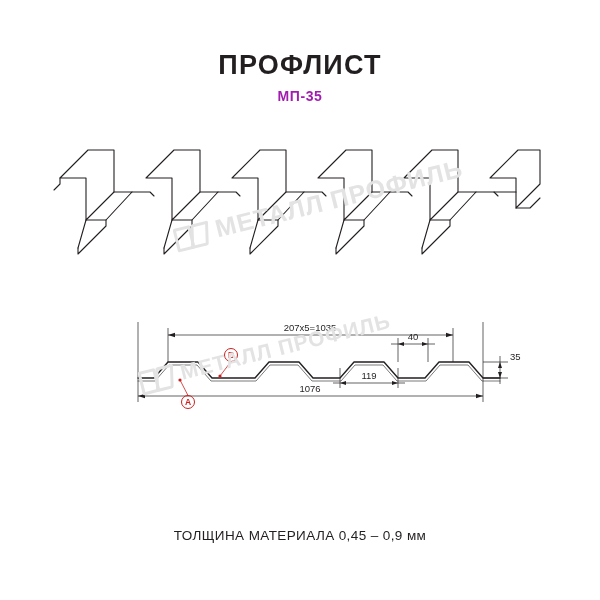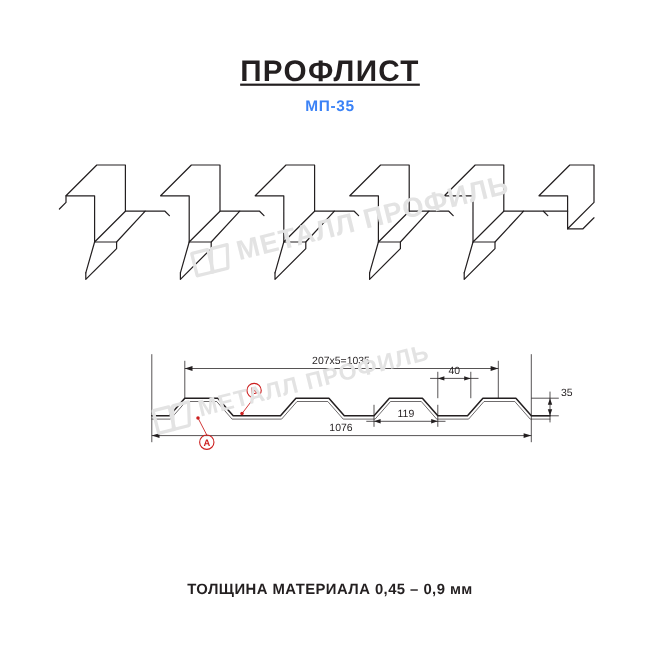--- a/index.html
+++ b/index.html
@@ -23,41 +23,40 @@
   .title {
     position: absolute;
     top: 50px;
     left: 0;
     width: 600px;
     text-align: center;
     font-size: 27px;
     font-weight: bold;
     letter-spacing: 1.2px;
     color: #231f20;
-    text-decoration: underline;
   }
   .subtitle {
     position: absolute;
     top: 88px;
     left: 0;
     width: 600px;
     text-align: center;
     font-size: 14px;
     font-weight: bold;
     letter-spacing: 0.6px;
-    color: #3b82f6;
+    color: #a21caf;
   }
   .footer {
     position: absolute;
     top: 528px;
     left: 0;
     width: 600px;
     text-align: center;
     font-size: 13.5px;
-    font-weight: bold;
+    font-weight: normal;
     letter-spacing: 0.4px;
     color: #231f20;
   }
   .iso-wrap {
     position: absolute;
     top: 130px;
     left: 50px;
     width: 500px;
     height: 130px;
   }

